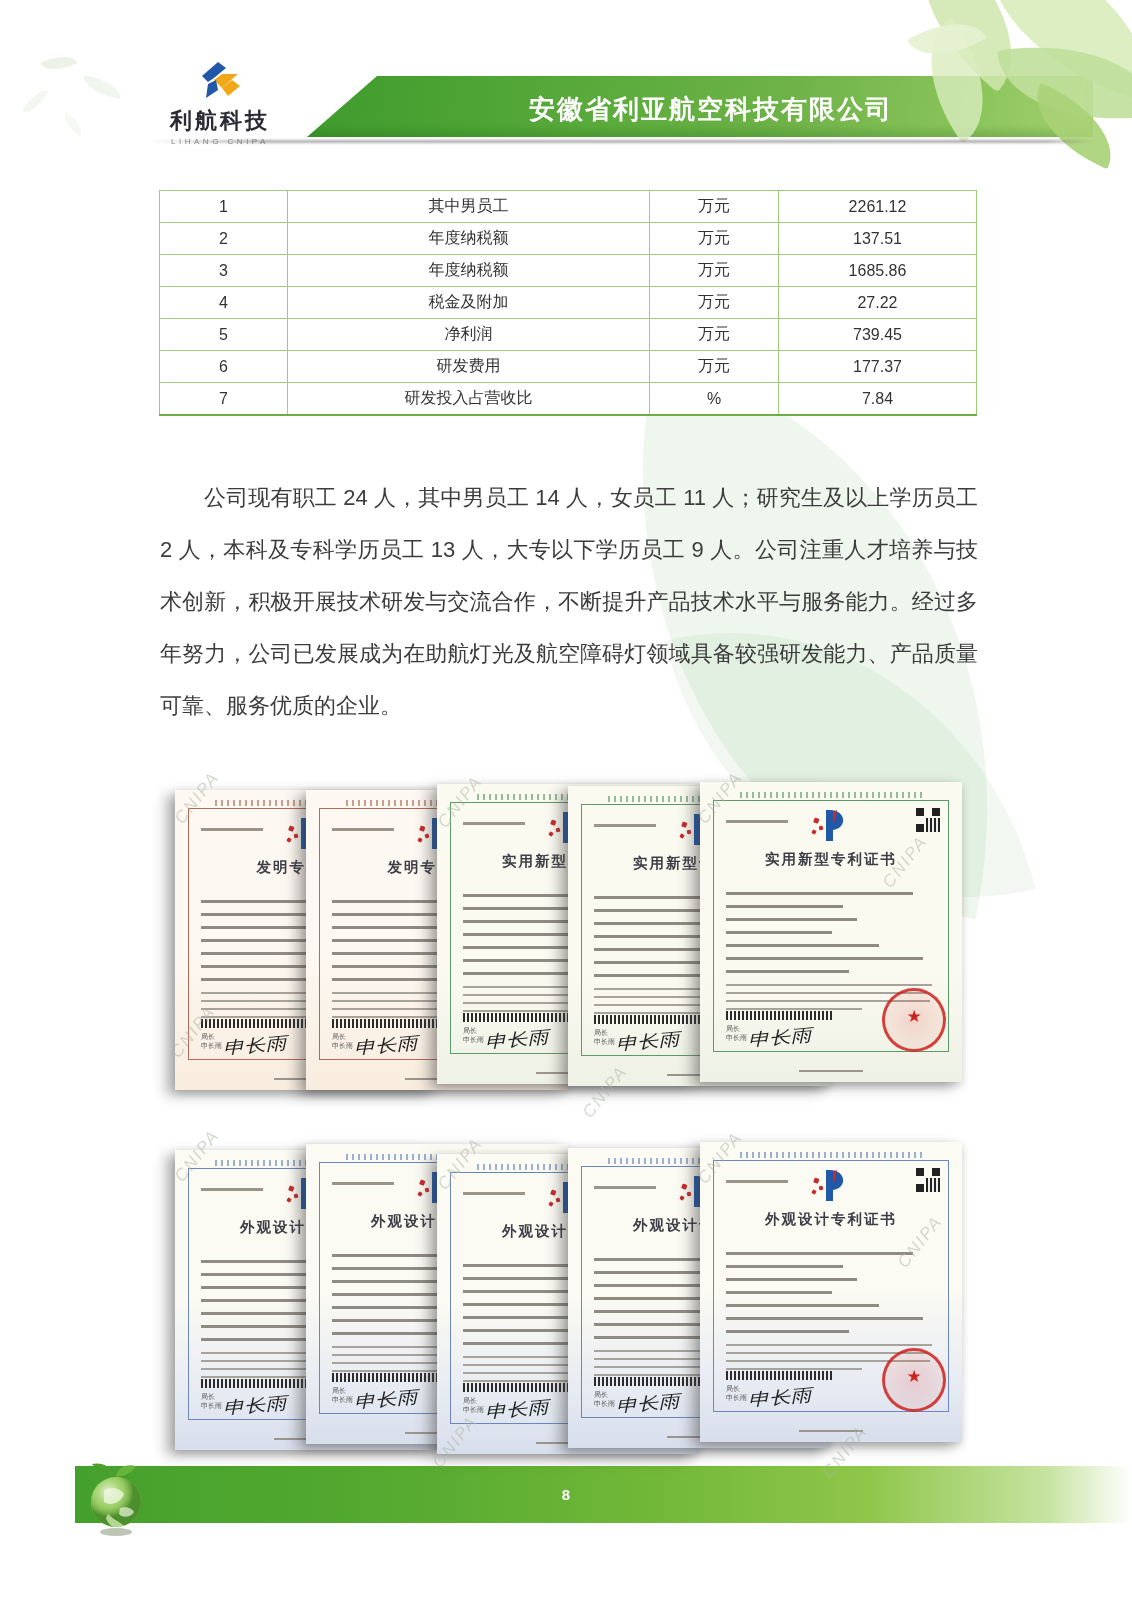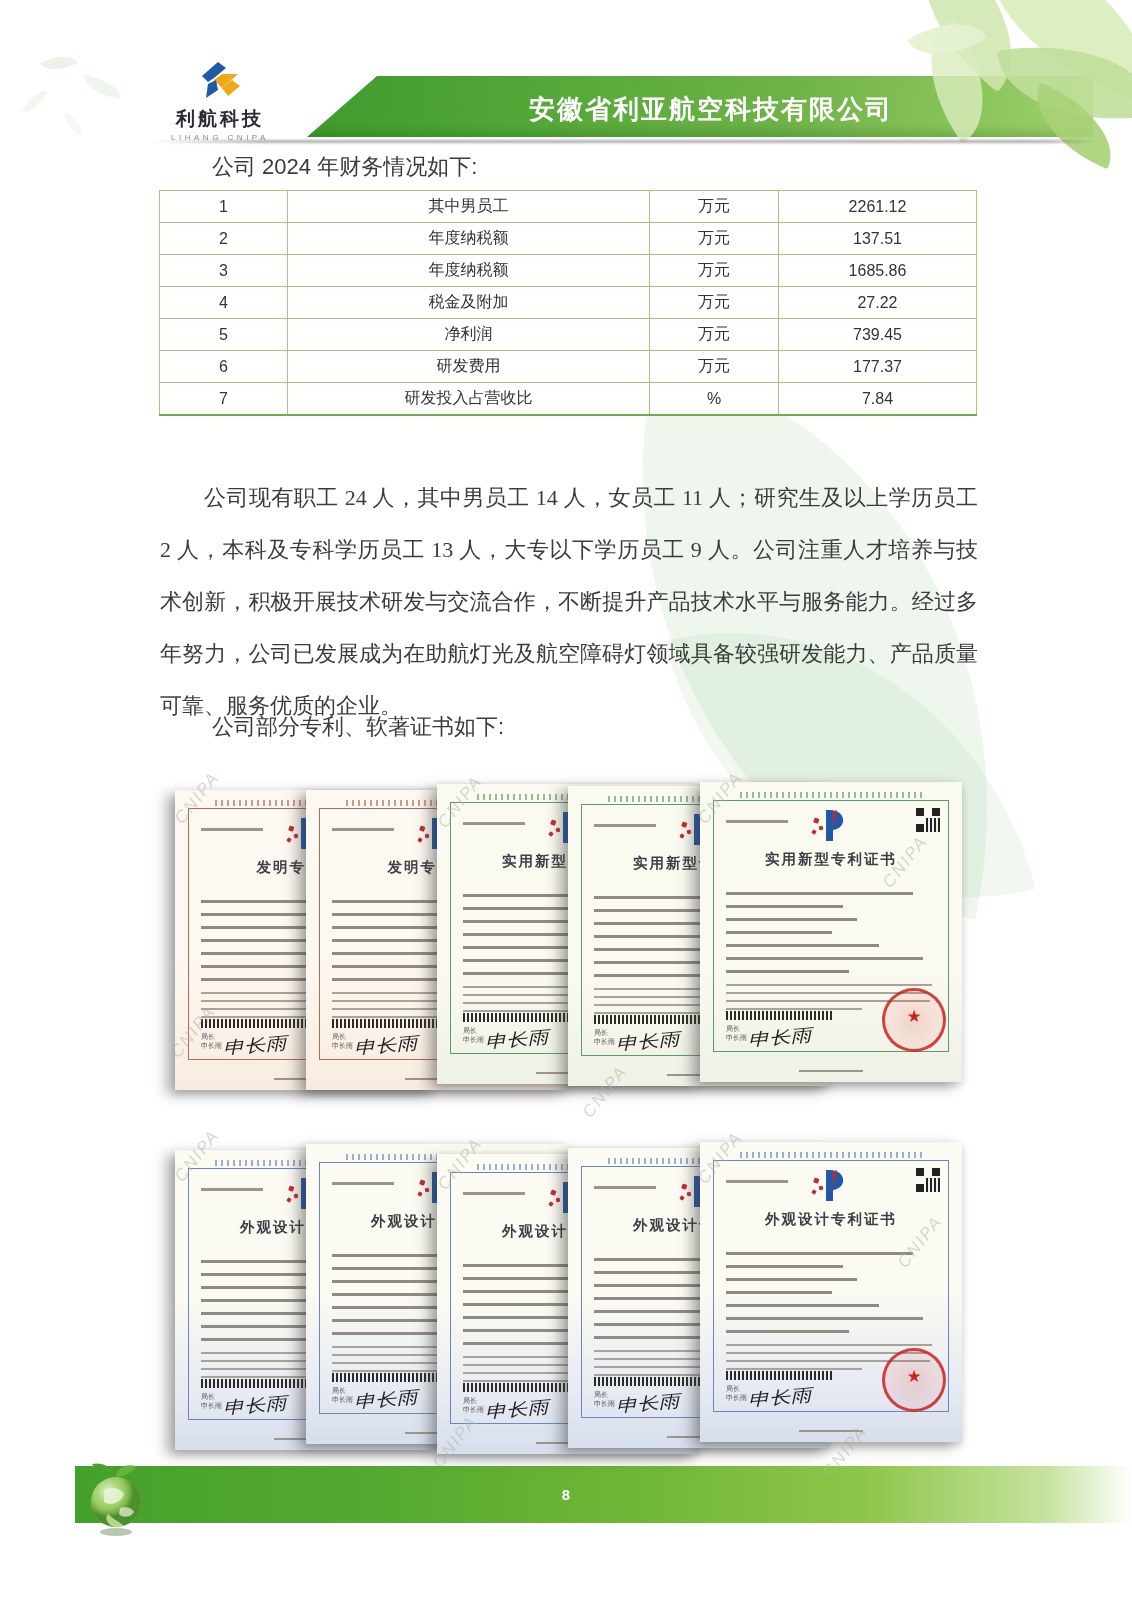--- a/index.html
+++ b/index.html
@@ -20,37 +20,37 @@
   .tr-l5{right:10px;top:100px;width:96px;height:52px;background:#a8d276;opacity:.9;transform:rotate(24deg);}
   .tr-l6{right:150px;top:20px;width:70px;height:38px;background:#e6f2d2;opacity:.9;transform:rotate(-30deg);}
 
   .wm-leaf{position:absolute;background:#7fb87a;opacity:.13;border-radius:0 100% 0 100%;}
   .wm1{left:600px;top:400px;width:430px;height:480px;transform:rotate(12deg);}
   .wm2{left:700px;top:600px;width:300px;height:330px;transform:rotate(-14deg);opacity:.10;}
 
   
   .logo{position:absolute;left:160px;top:58px;width:120px;text-align:center;}
   .logo-mark{display:block;margin:0 auto;}
-  .logo-title{display:block;font-size:19px;font-weight:bold;color:#2a2a33;letter-spacing:3px;margin-top:2px;}
+  .logo-title{display:block;font-size:22px;font-weight:bold;color:#2a2a33;letter-spacing:3px;margin-top:2px;}
   .logo-sub{display:block;font-size:8px;color:#8a8a8a;letter-spacing:3.5px;margin-top:1px;}
   .banner{position:absolute;left:307px;top:76px;width:786px;height:61px;
           background:linear-gradient(100deg,#3f9a2d 0%,#50a636 25%,#6db247 60%,#8cc55c 85%,#a3d170 100%);
           clip-path:polygon(70px 0,100% 0,100% 100%,0 100%);
           box-shadow:inset 0 -6px 8px rgba(0,80,0,.18);}
   .banner-title{position:absolute;left:330px;top:16px;width:420px;text-align:center;
           color:#fff;font-size:26px;font-weight:bold;letter-spacing:2px;}
   .header-shadow{position:absolute;left:150px;top:140px;width:945px;height:3px;
           background:linear-gradient(90deg,rgba(120,120,120,0) 0%,rgba(110,110,110,.55) 12%,rgba(110,110,110,.55) 95%,rgba(110,110,110,0));
           filter:blur(1px);}
 
   
   .h-finance{position:absolute;left:212px;top:152px;font-size:22px;color:#3b3b3b;}
   .h-patents{position:absolute;left:212px;top:712px;font-size:22px;color:#3b3b3b;}
   .staff{position:absolute;left:160px;top:450px;width:818px;font-size:22px;line-height:52px;
-         text-align:justify;color:#3c3c3c;text-indent:2em;font-family:Liberation Serif, serif;}
+         text-align:justify;color:#3c3c3c;text-indent:2em;}
 
   
   .fin-table{position:absolute;left:159px;top:190px;width:817px;border-collapse:collapse;table-layout:fixed;
              font-size:16px;border-bottom:2px solid #6fad47;}
   .fin-table th{background:#6fad47;color:#fff;font-weight:bold;font-size:16px;height:33px;
              border:2px solid #fff;border-top:none;}
   .fin-table th:first-child{border-left:none}.fin-table th:last-child{border-right:none}
   .fin-table td{border:1px solid #9fcb7f;height:29px;text-align:center;color:#333;background:#fff;}
   .c1{width:128px}.c2{width:362px}.c3{width:129px}.c4{width:198px}
 
@@ -134,21 +134,20 @@
       <path d="M14 18 L30 4 L38 10 L26 20 L20 24 Z" fill="#2258a8"></path>
       <path d="M26 22 L34 16 L50 16 L34 30 Z" fill="#f0a818"></path>
       <path d="M34 30 L44 22 L52 28 L40 38 Z" fill="#f0a818"></path>
       <path d="M20 26 L28 22 L30 32 L18 40 Z" fill="#2258a8"></path>
     </svg>
     <span class="logo-title">利航科技</span>
     <span class="logo-sub">LIHANG CNIPA</span>
   </div>
   <div class="header-shadow"></div>
 
-  <div class="h-finance">公司 2024 年财务情况如下:</div>
 
   <table class="fin-table">
     <colgroup>
         <col class="c1">
         <col class="c2">
         <col class="c3">
         <col class="c4">
       </colgroup>
     <tbody>
     <tr>
@@ -191,21 +190,20 @@
       <td>7</td>
       <td>研发投入占营收比</td>
       <td>%</td>
       <td>7.84</td>
     </tr>
   </tbody>
     </table>
 
   <p class="staff">公司现有职工 24 人，其中男员工 14 人，女员工 11 人；研究生及以上学历员工 2 人，本科及专科学历员工 13 人，大专以下学历员工 9 人。公司注重人才培养与技术创新，积极开展技术研发与交流合作，不断提升产品技术水平与服务能力。经过多年努力，公司已发展成为在助航灯光及航空障碍灯领域具备较强研发能力、产品质量可靠、服务优质的企业。</p>
 
-  <div class="h-patents">公司部分专利、软著证书如下:</div>
 
   <div class="cert-row" id="cert-row1">
     <span class="cnipa-wm" style="left:-8px;top:6px">CNIPA</span>
     <span class="cnipa-wm" style="left:255px;top:10px">CNIPA</span>
     <span class="cnipa-wm" style="left:515px;top:6px">CNIPA</span>
     <span class="cnipa-wm" style="left:700px;top:70px">CNIPA</span>
     <span class="cnipa-wm" style="left:-12px;top:240px">CNIPA</span>
     <span class="cnipa-wm" style="left:400px;top:300px">CNIPA</span>
   <div class="cert invention" style="left: 0px; top: 8px; z-index: 1;">
     <div class="cert-paper">

